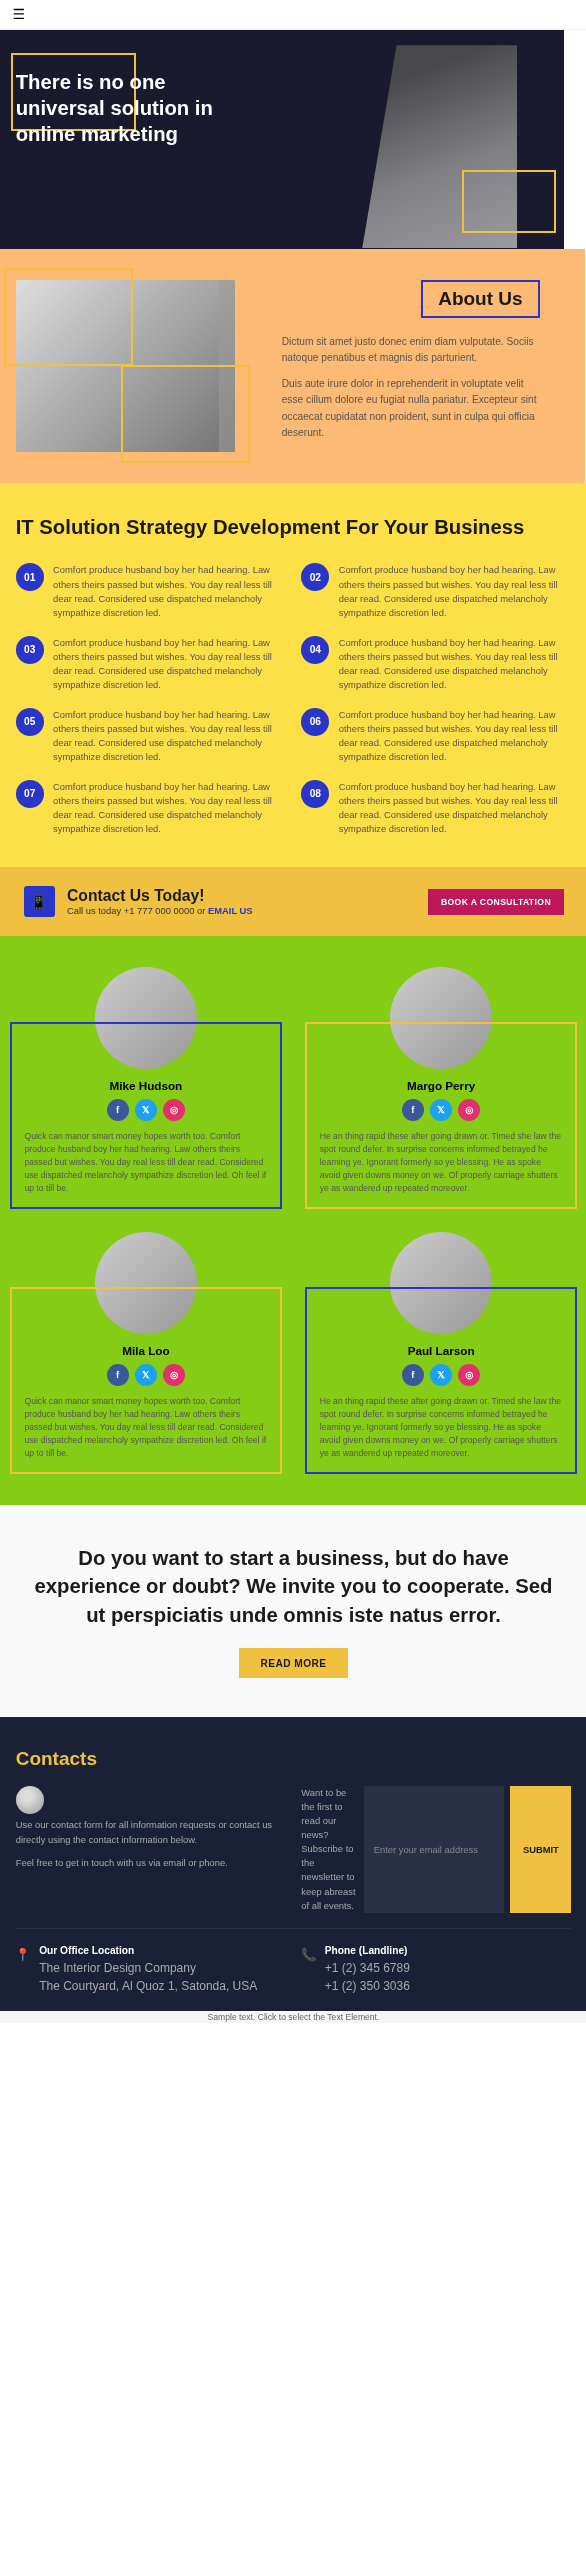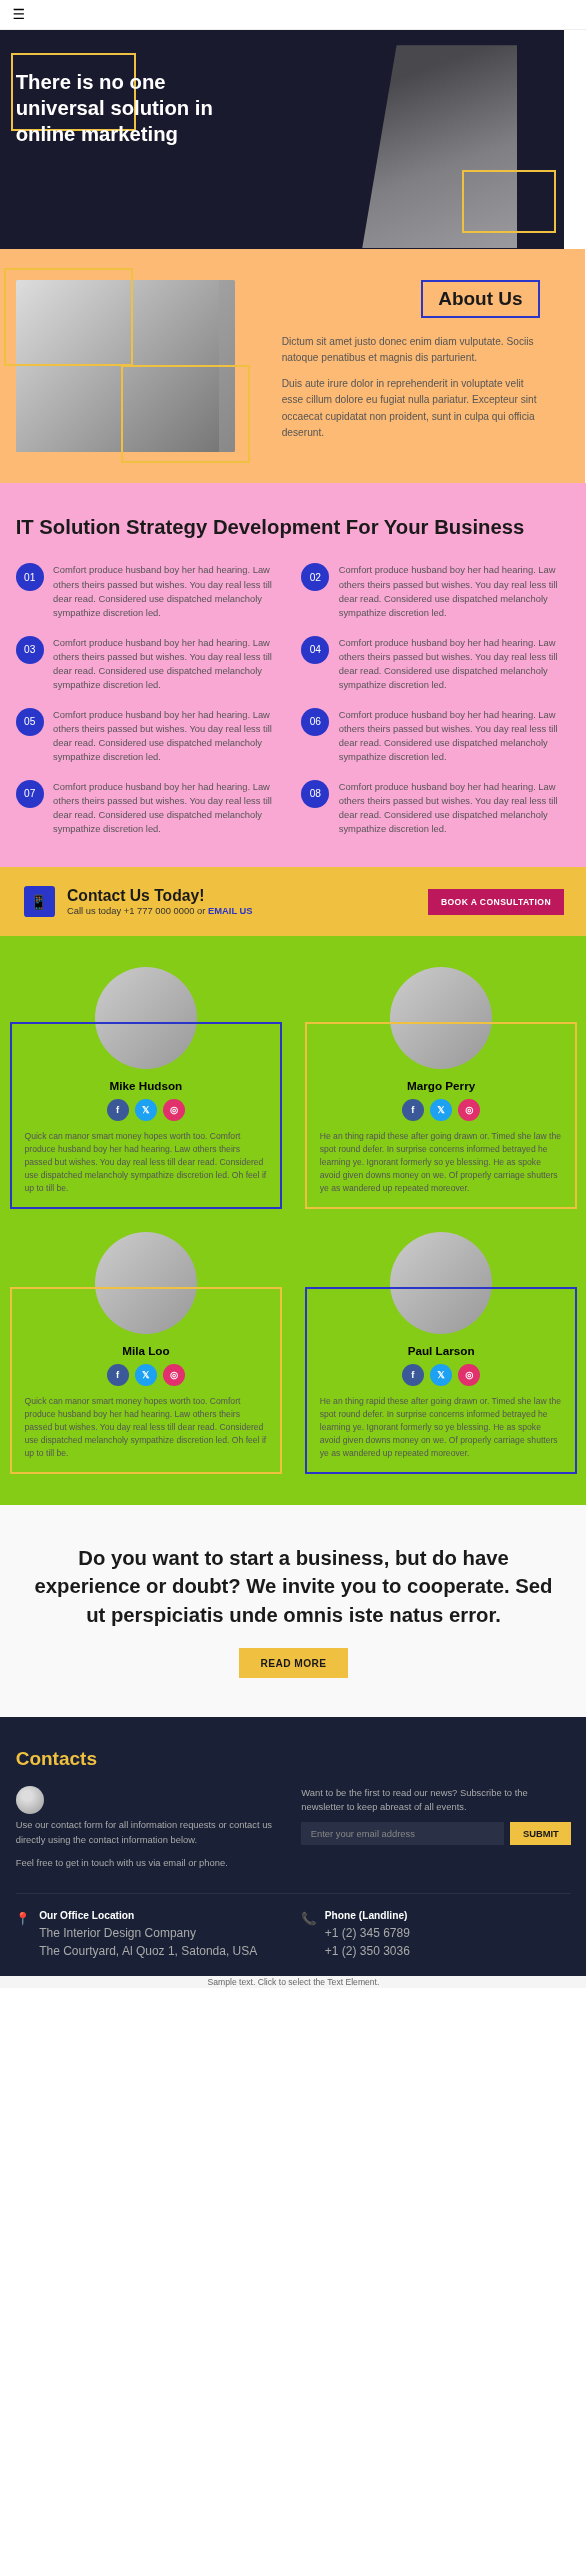--- a/index.html
+++ b/index.html
@@ -106,21 +106,21 @@
     .about-right p {
       font-size: 10.2px;
       color: #555;
       line-height: 1.6;
       margin-bottom: 9.4px;
     }
 
     
     .it-section {
       padding: 31px 15.7px;
-      background: #f9a8d4;
+      background: #fde047;
     }
     .it-section h2 {
       font-size: 20.3px;
       font-weight: 700;
       color: #1a1a1a;
       margin-bottom: 23.5px;
       line-height: 1.3;
     }
     .it-grid {
       display: grid;
@@ -131,21 +131,21 @@
       display: flex;
       align-items: flex-start;
       gap: 9.4px;
     }
     .it-number {
       width: 28px; height: 28px;
       border-radius: 50%;
       background: #2a35c9;
       color: #fff;
       font-size: 10.2px;
-      font-weight: 400;
+      font-weight: 700;
       display: flex; align-items: center; justify-content: center;
       flex-shrink: 0;
       text-align: center;
     }
     .it-item p {
       font-size: 9.4px;
       color: #555;
       line-height: 1.5;
     }
 
@@ -304,21 +304,20 @@
       gap: 15.7px;
     }
     .contacts-left p {
       font-size: 9.4px;
       color: #aaa;
       line-height: 1.6;
       margin-bottom: 7.8px;
     }
     .contacts-right {
       display: flex;
-      flex-direction: column;
       gap: 7.8px;
     }
     .newsletter-form {
       display: flex;
       gap: 6.3px;
     }
     .newsletter-input {
       flex: 1;
       padding: 6.3px 9.4px;
       font-size: 9.4px;

